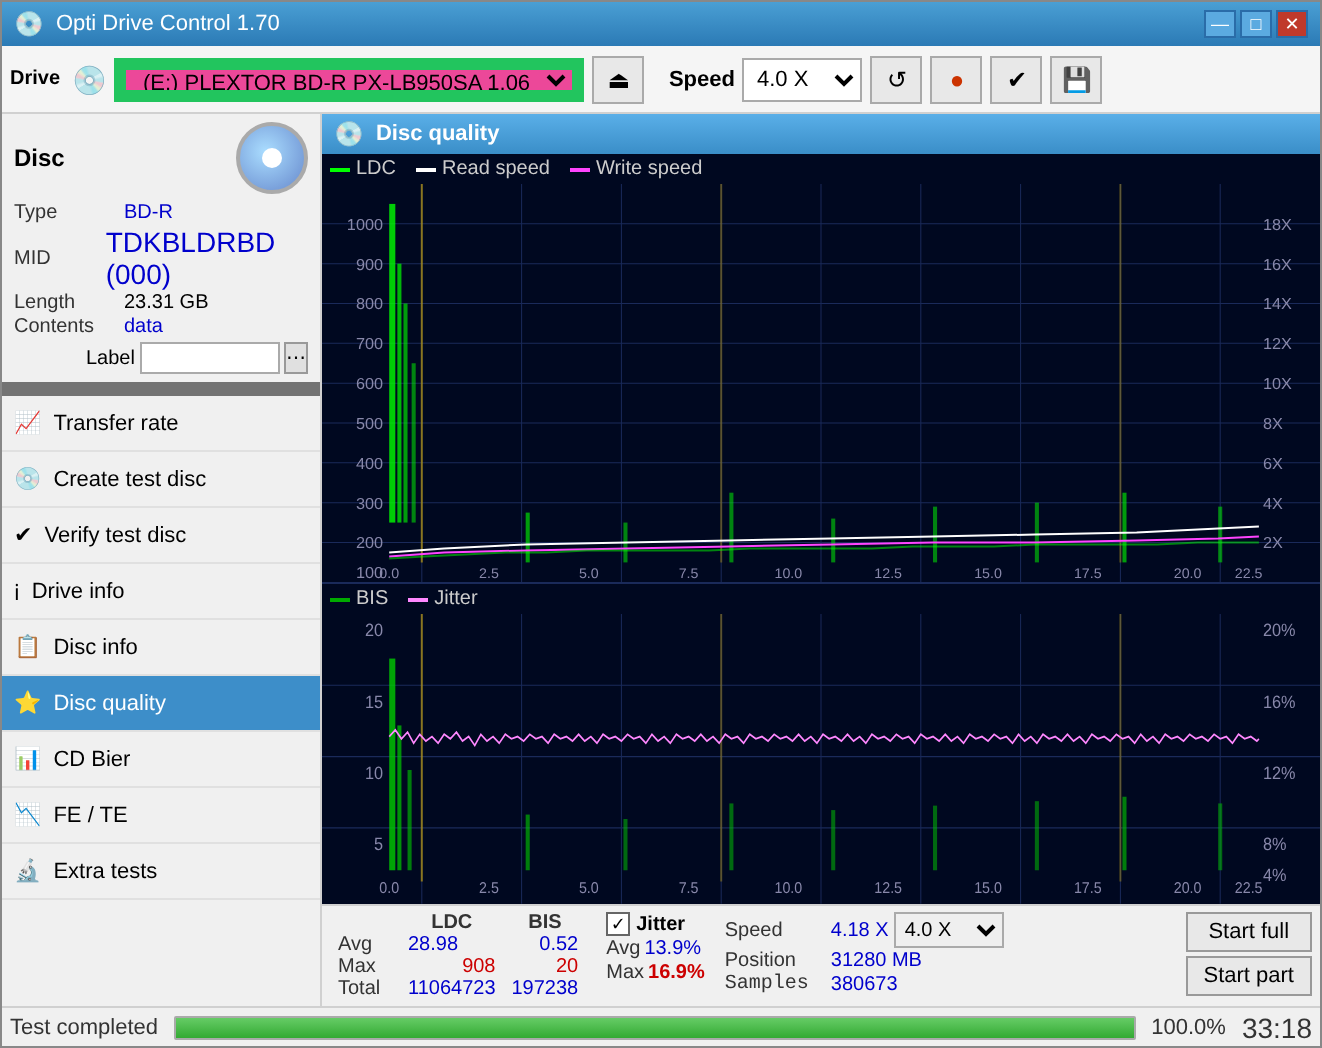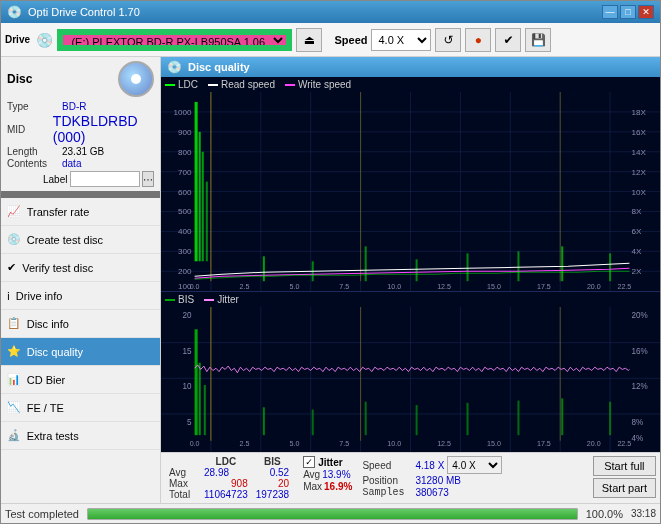--- a/index.html
+++ b/index.html
@@ -279,21 +279,21 @@
       background: #ddd;
       border: 1px solid #aaa;
       border-radius: 1px;
       overflow: hidden;
     }
     .progress-bar-fill {
       height: 100%;
       background: linear-gradient(to bottom, #66cc66, #33aa33);
     }
     .progress-percent { color: #333; font-size: 11px; }
-    .elapsed-time { color: #333; font-size: 10px; }
+    .elapsed-time { color: #333; font-size: 14px; }
 
     
     .content-panel {
       flex: 1;
       display: flex;
       flex-direction: column;
       background: white;
       overflow: hidden;
     }
     .panel-header {

